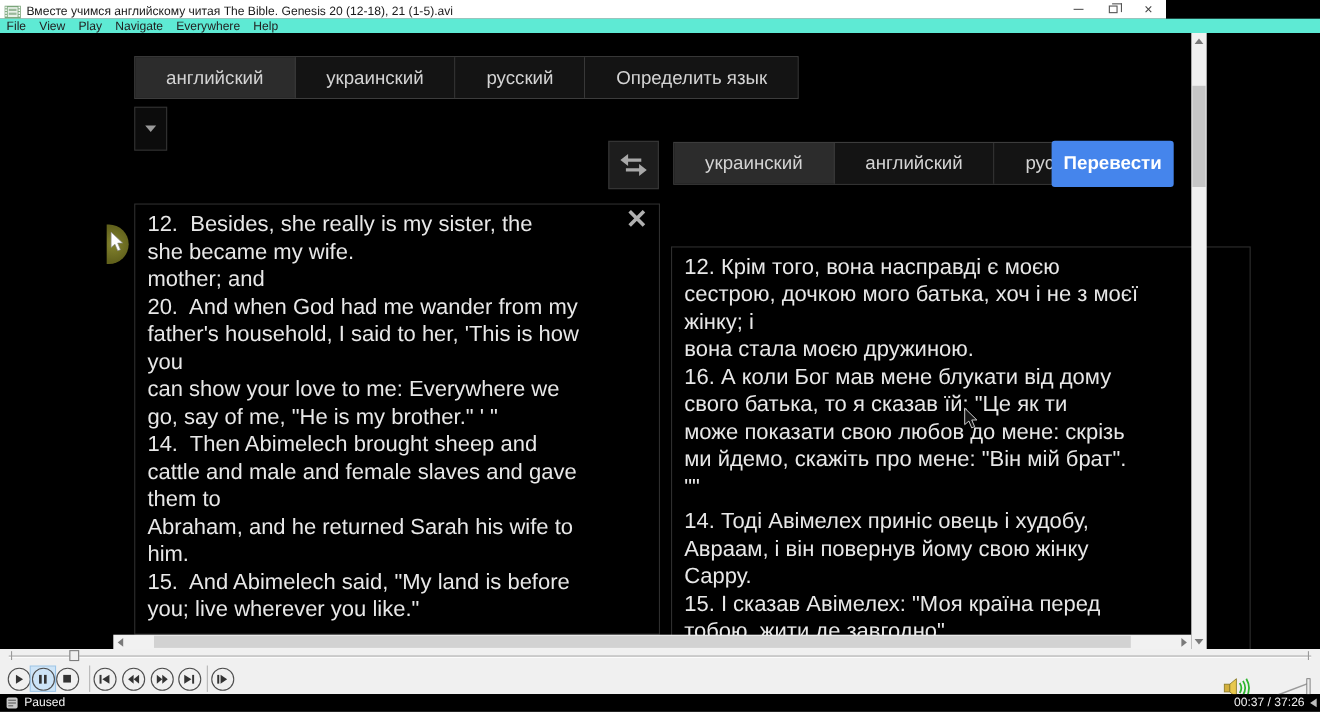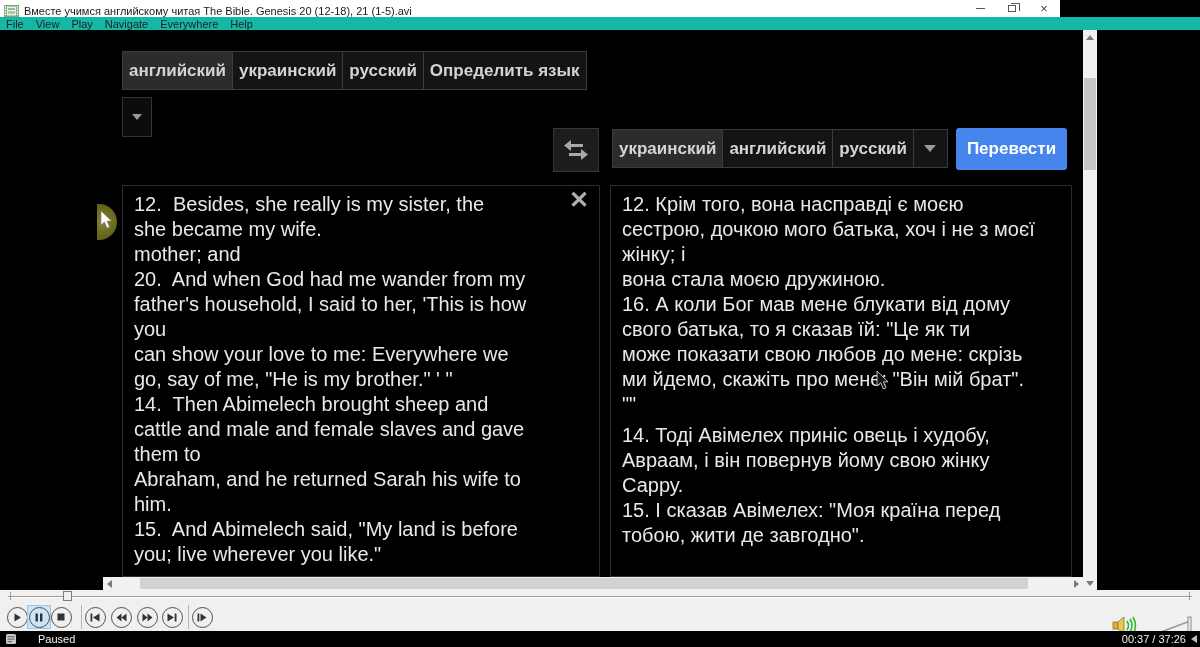--- a/index.html
+++ b/index.html
@@ -11,47 +11,47 @@
   .titlebar { position:absolute; left:0; top:0; width:1060px; height:17px; background:#ffffff; display:flex; align-items:flex-end; }
   .title-icon { margin-left:4px; width:15px; height:12px; flex:0 0 auto; }
   .title-text { margin-left:5px; font-size:11px; color:#1a1a1a; white-space:nowrap; }
   .win-btns { position:absolute; right:0; top:0; height:17px; display:flex; }
   .win-btn { width:32px; height:17px; display:flex; align-items:center; justify-content:center; color:#444; font-size:12px; }
   .glyph-min { width:9px; height:1px; background:#555; }
   .glyph-restore { width:8px; height:7px; border:1px solid #555; position:relative; }
   .glyph-restore:before { content:""; position:absolute; left:2px; top:-3px; width:8px; height:7px; border:1px solid #555; border-left:none; border-bottom:none; }
   .glyph-close { font-size:13px; color:#444; line-height:1; }
 
-  .menubar { position:absolute; left:0; top:17px; width:1200px; height:13px; background:#14b8a6; display:flex; align-items:center; }
+  .menubar { position:absolute; left:0; top:17px; width:1200px; height:13px; background:#5eead4; display:flex; align-items:center; }
   .menu-item { font-size:11px; color:#222; padding:0 6px; white-space:nowrap; }
 
   
   .video { position:absolute; left:0; top:30px; width:1200px; height:560px; background:#000; overflow:hidden; }
 
   
   .tabgroup { position:absolute; display:flex; border:1px solid #3c3c3c; background:#101010; }
-  .tab { display:flex; align-items:center; justify-content:center; font-size:17px; font-weight:bold; color:#d4d4d4; background:#141414; border-right:1px solid #3c3c3c; white-space:nowrap; padding:0 6px;text-align:right; }
+  .tab { display:flex; align-items:center; justify-content:center; font-size:17px; font-weight:normal; color:#d4d4d4; background:#141414; border-right:1px solid #3c3c3c; white-space:nowrap; padding:0 28px;text-align:right; }
   .tab:last-child { border-right:none; }
   .tab.sel { background:#2c2c2c; }
   .src-tabs { left:122px; top:21px; height:39px; }
   .tgt-tabs { left:612px; top:99px; height:39px; }
   .tab-dd { display:flex; align-items:center; justify-content:center; width:33px; background:#141414; }
   .arrow-down { width:0; height:0; border-left:6px solid transparent; border-right:6px solid transparent; border-top:7px solid #9a9a9a; }
 
   .src-dd-btn { position:absolute; left:122px; top:67px; width:30px; height:40px; background:#0c0c0c; border:1px solid #333; display:flex; align-items:center; justify-content:center; }
   .src-dd-btn .arrow-down { border-left-width:5px; border-right-width:5px; border-top-width:6px; }
 
   .swap-btn { position:absolute; left:553px; top:98px; width:46px; height:44px; background:#1d1d1d; border:1px solid #383838; display:flex; align-items:center; justify-content:center; }
 
   .translate-btn { position:absolute; left:956px; top:98px; width:111px; height:42px; background:#4585ec; border-radius:3px; display:flex; align-items:center; justify-content:center; color:#ffffff; font-size:17px; font-weight:bold; }
 
   
   .panel { position:absolute; top:155px; height:392px; background:#000; border:1px solid #2e2e2e; overflow:hidden; }
   .panel-left { left:122px; width:478px; }
-  .panel-right { left:610px; width:462px; }
+  .panel-right { left:610px; width:527px;margin-top:39px; }
   .lines { padding:6px 0 0 11px; }
   .tline { white-space:pre; font-size:20px; line-height:25px; height:25px; color:#e8e8e8; }
   .panel-right .lines > div:nth-child(10) { margin-top:6px; }
   .panel-close { position:absolute; right:10px; top:2px; font-size:24px; font-weight:bold; color:#b0b0b0; line-height:1; }
 
   
   .vscroll { position:absolute; left:1083px; top:0; width:14px; height:560px; background:#f1f1f1; }
   .vscroll .thumb { position:absolute; left:1px; top:48px; width:12px; height:92px; background:#c6c6c6; }
   .sb-arrow { position:absolute; left:0; width:14px; height:14px; display:flex; align-items:center; justify-content:center; }
   .tri-up { width:0; height:0; border-left:4px solid transparent; border-right:4px solid transparent; border-bottom:5px solid #7a7a7a; }
@@ -75,21 +75,21 @@
   .ctl-row { position:absolute; left:0; top:12px; width:1200px; height:28px; }
   .cbtn { position:absolute; top:4px; width:22px; height:22px; display:flex; align-items:center; justify-content:center; }
   .circle { width:21px; height:21px; border:1px solid #4e4e4e; border-radius:50%; display:flex; align-items:center; justify-content:center; background:transparent; }
   .cbtn.active { background:#cde4f7; outline:1px solid #9cc5e8; }
   .divider { position:absolute; top:3px; width:1px; height:24px; background:#b5b5b5; }
   .vol-icon { position:absolute; left:1112px; top:12px; }
   .vol-slider { position:absolute; left:1160px; top:14px; }
 
   .statusbar { position:absolute; left:0; top:631px; width:1200px; height:16px; background:#000; color:#fff; display:flex; align-items:center; }
   .status-icon { margin-left:5px; }
-  .status-text { margin-left:21px; font-size:11px; color:#f2f2f2; }
+  .status-text { margin-left:5px; font-size:11px; color:#f2f2f2; }
   .status-right { position:absolute; right:14px; top:0; height:16px; display:flex; align-items:center; font-size:11px; color:#f2f2f2; }
   .status-mini { position:absolute; right:3px; top:4px; width:0; height:0; border-top:4px solid transparent; border-bottom:4px solid transparent; border-right:6px solid #bdbdbd; }
 </style>
 </head>
 <body>
 
 <div class="screen">
 
   <div class="titlebar">
     <svg class="title-icon" viewBox="0 0 15 12">

